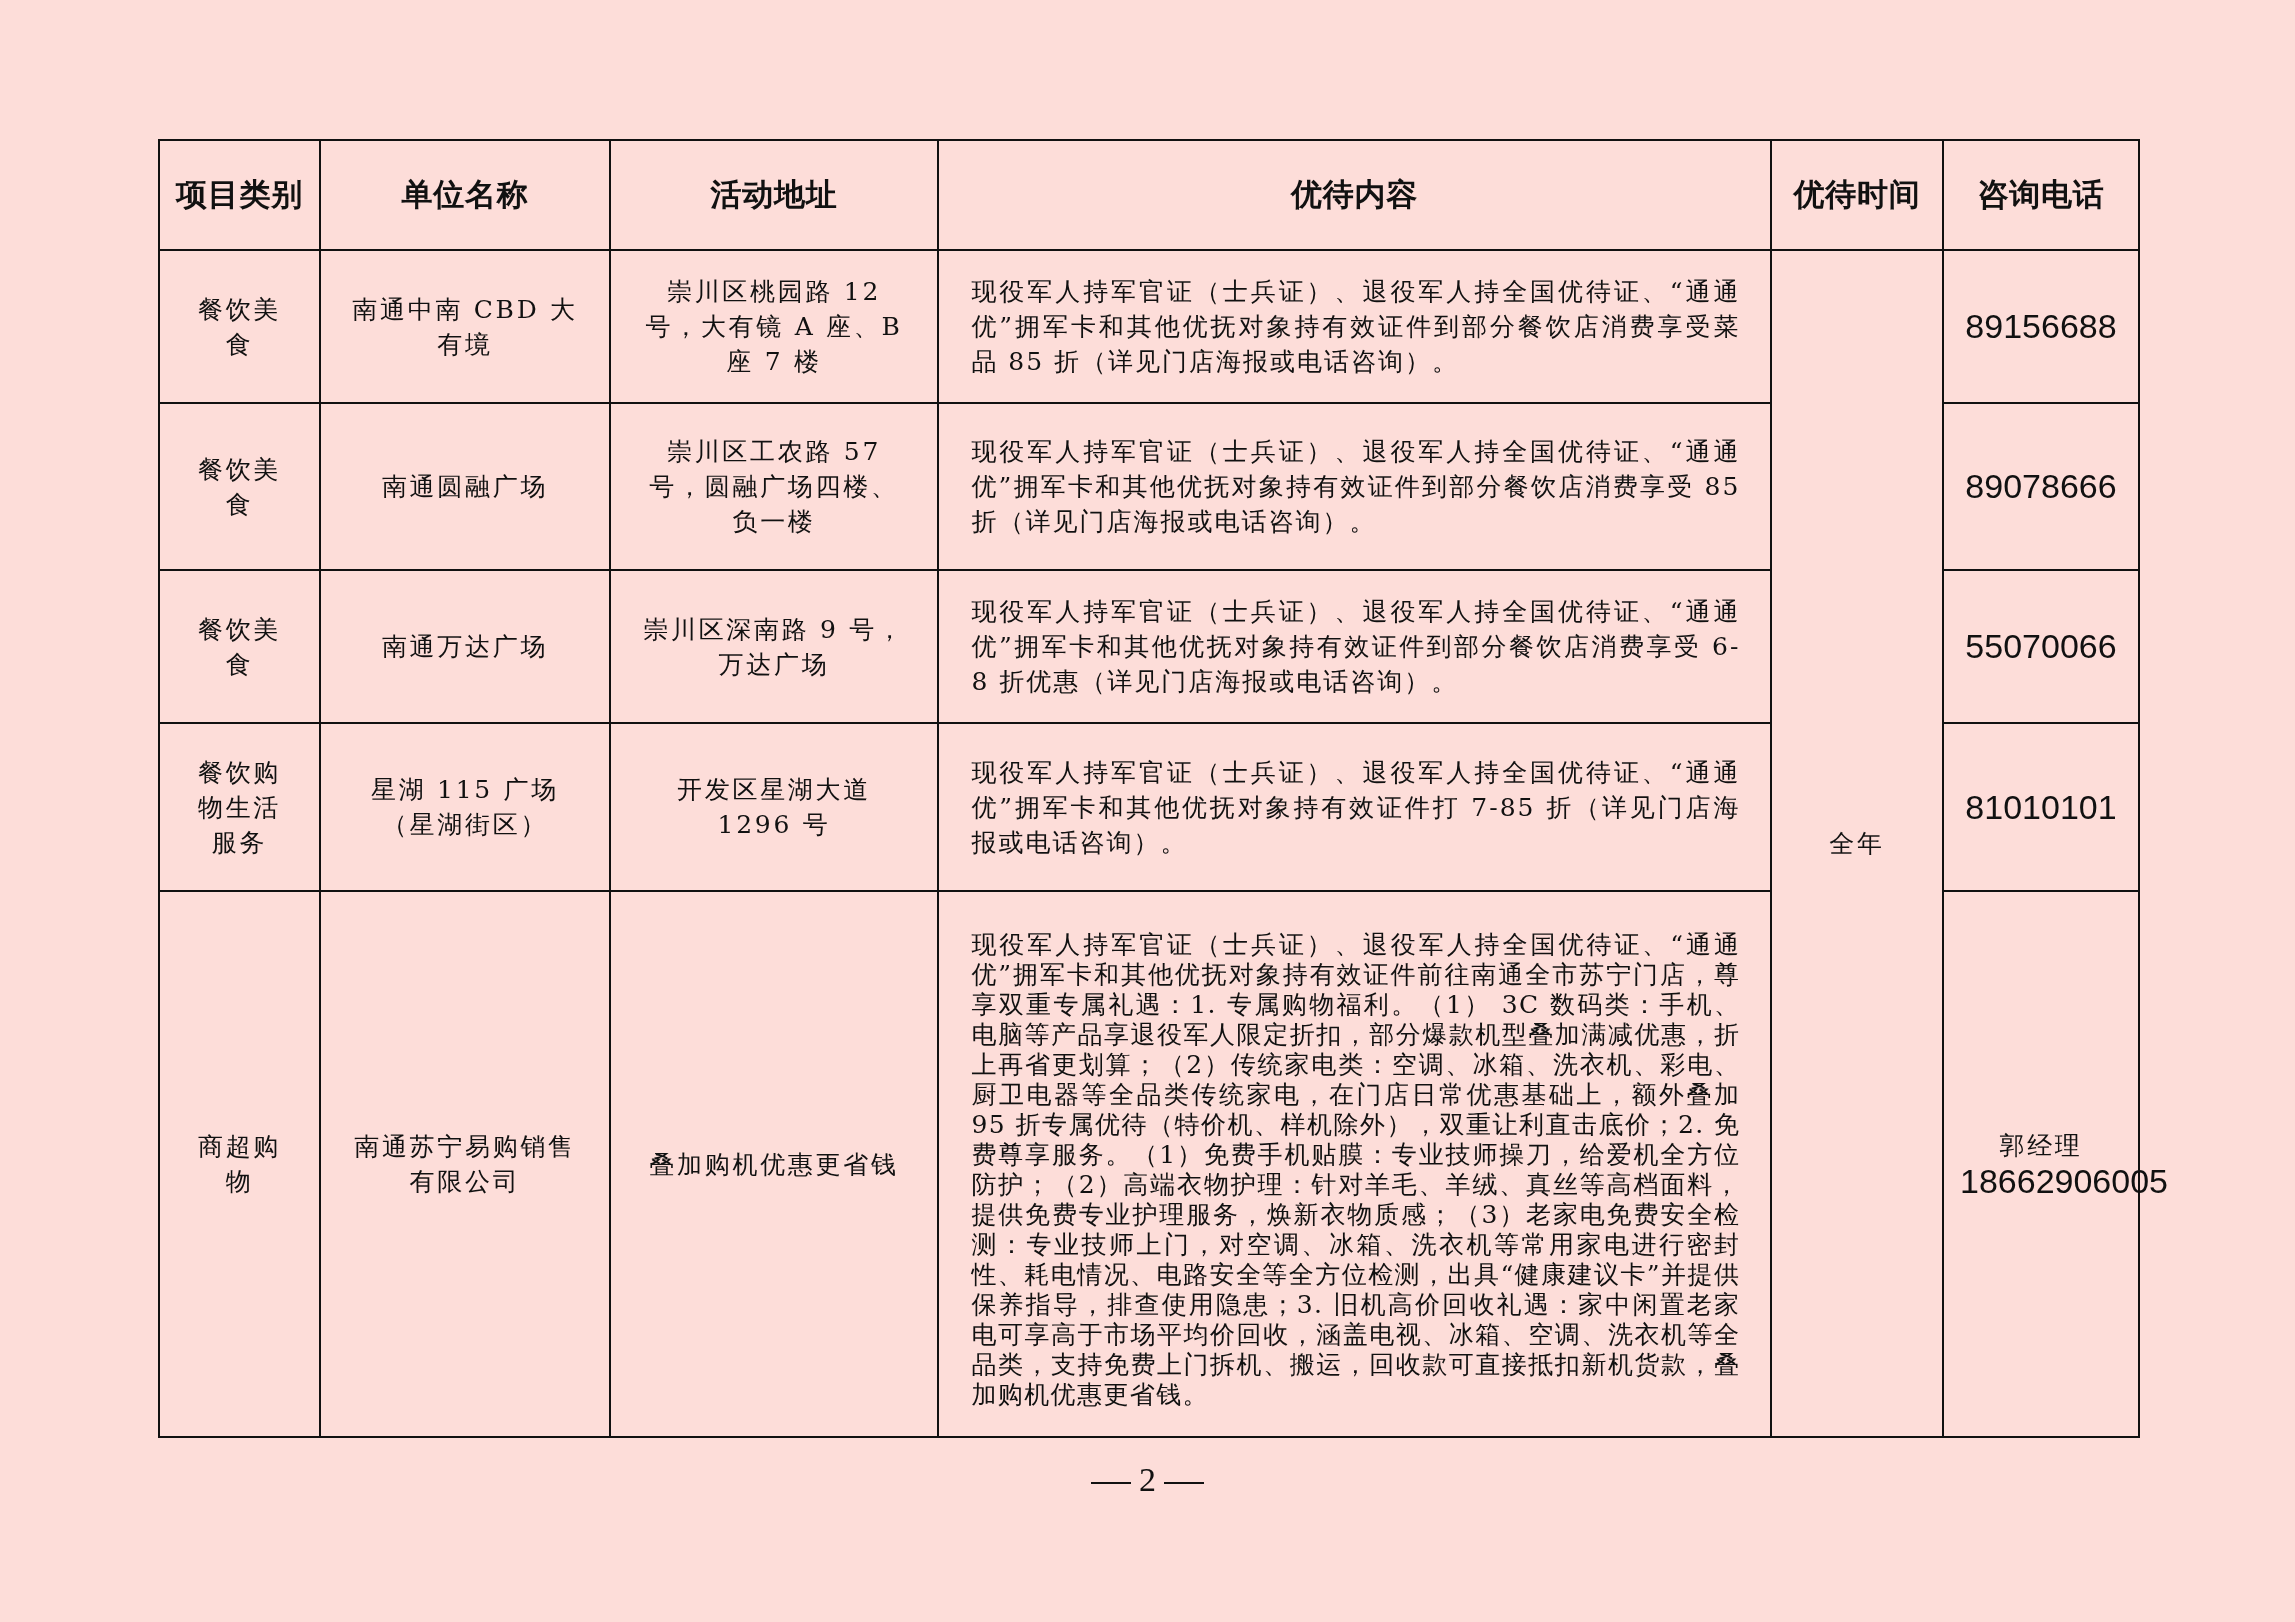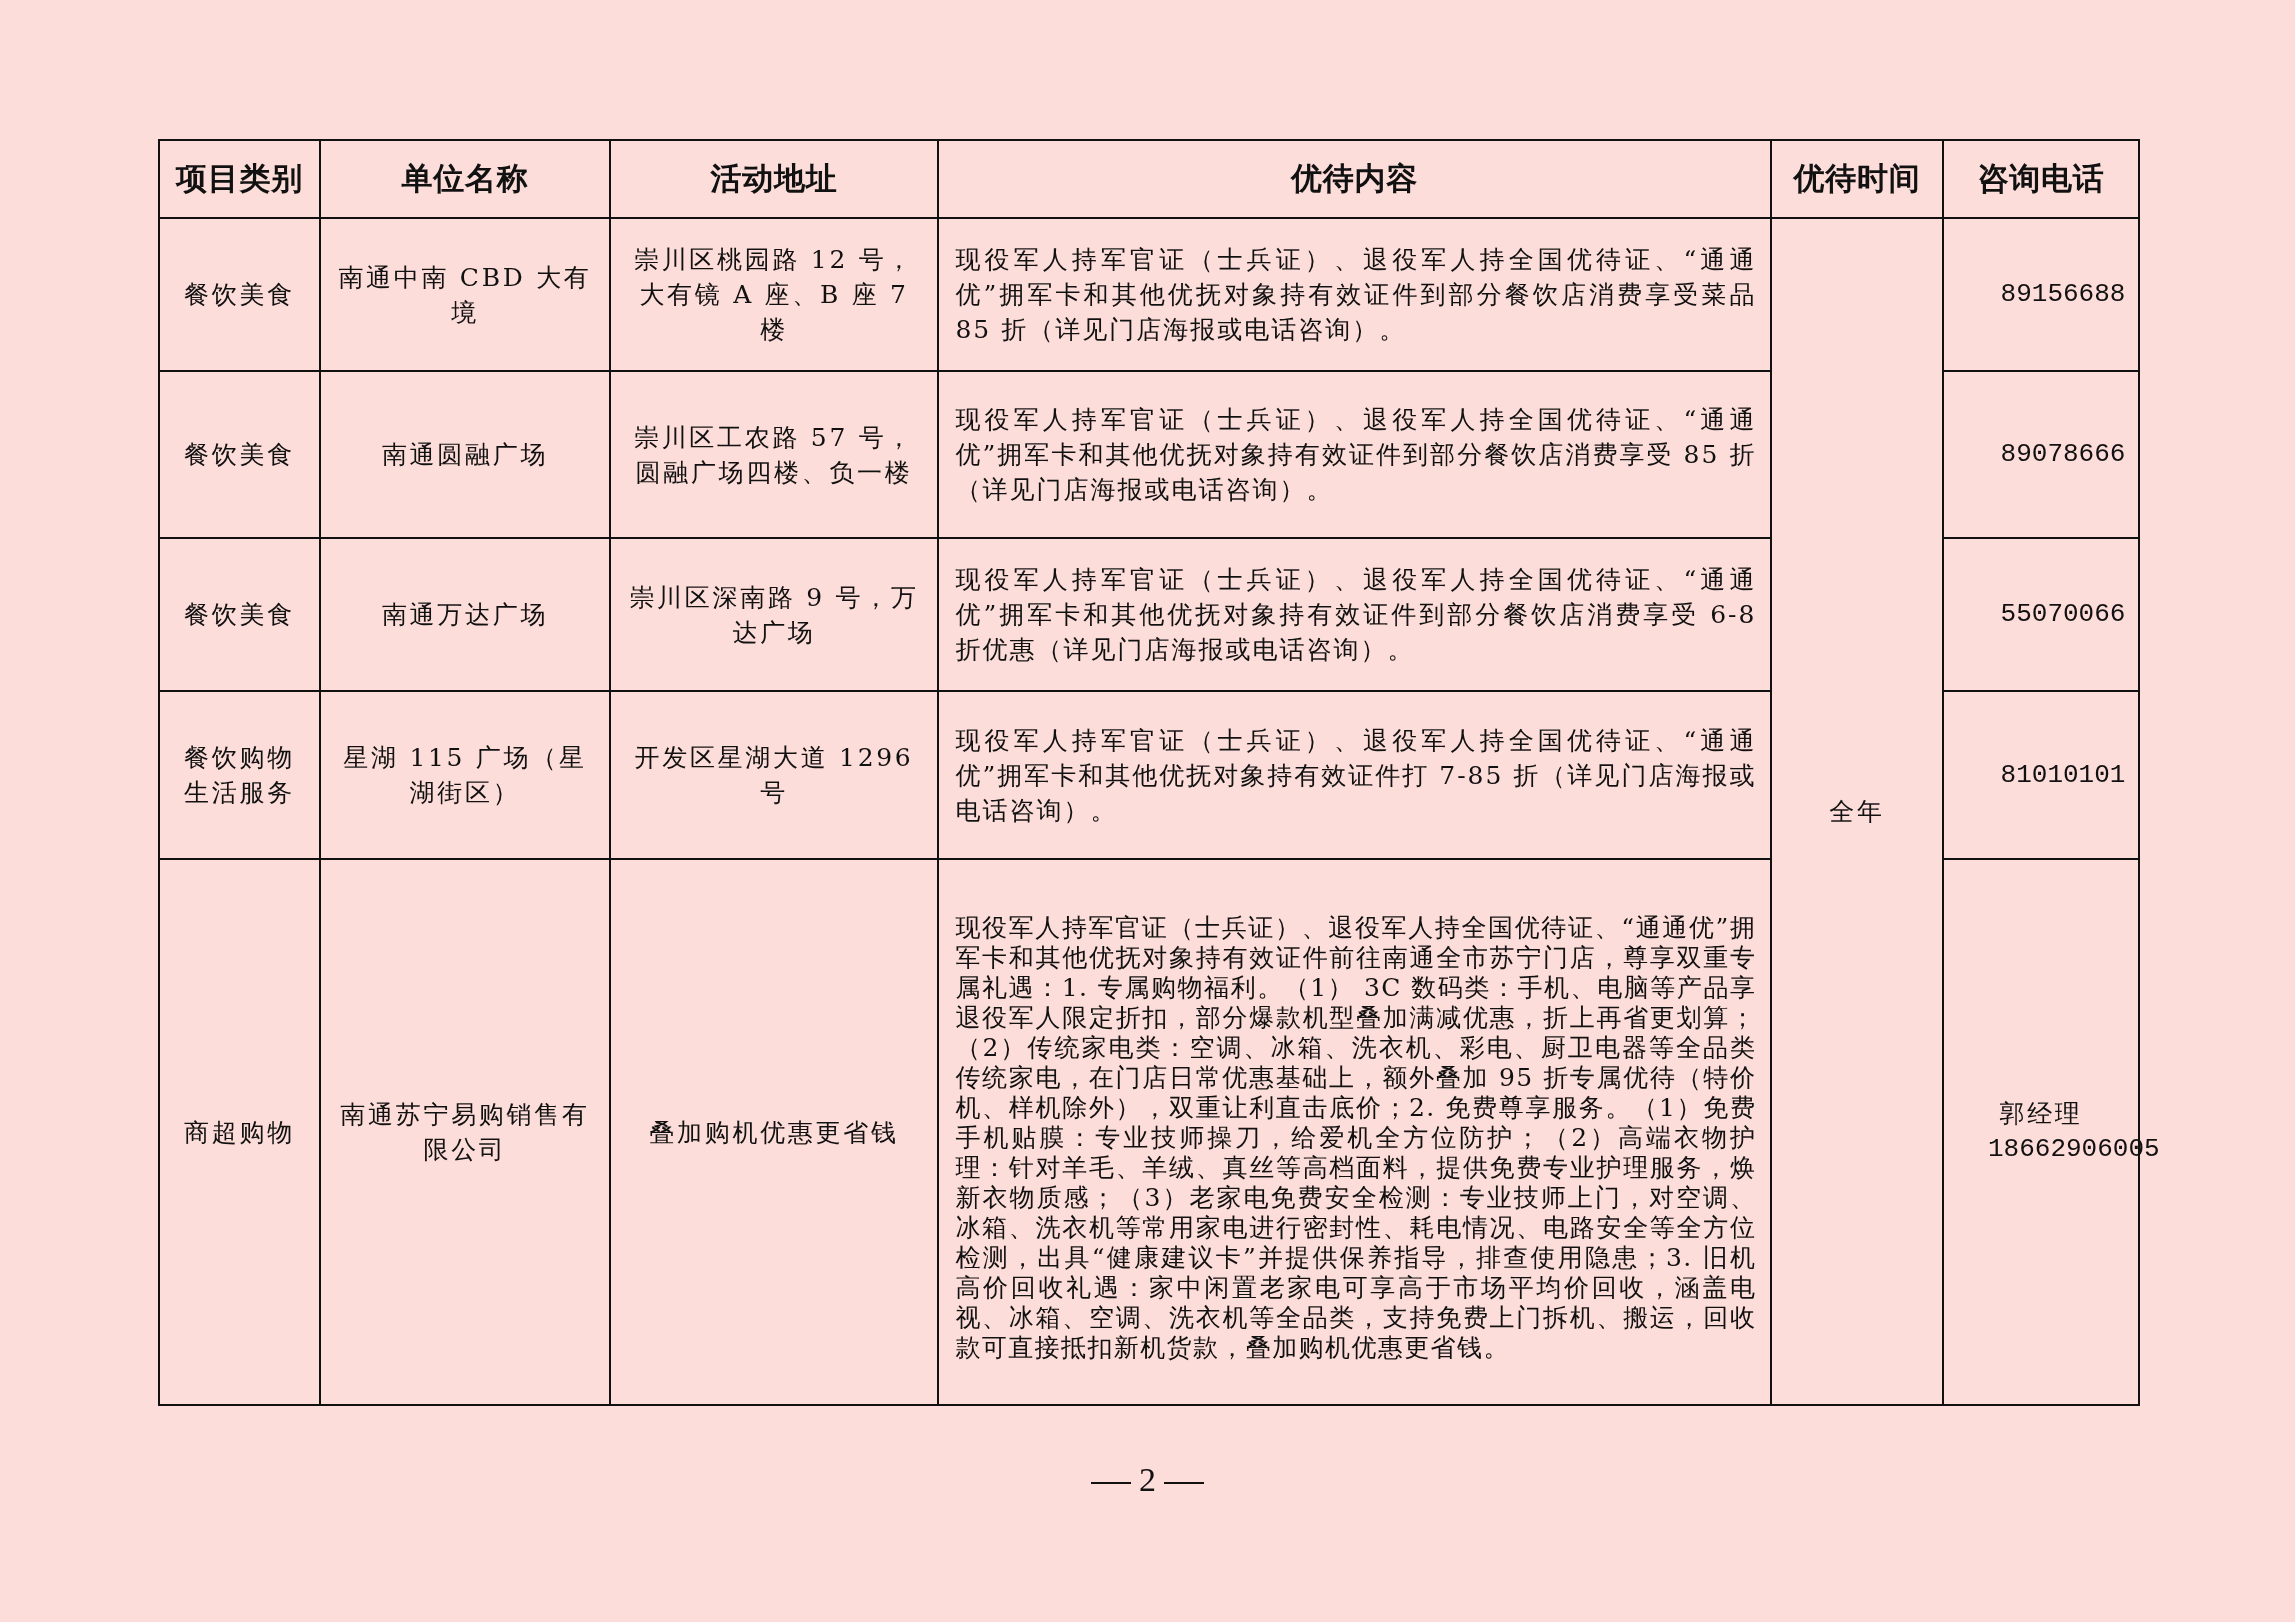--- a/index.html
+++ b/index.html
@@ -24,21 +24,21 @@
   table.benefits {
     position: absolute;
     left: 158px;
     top: 139px;
     width: 1980px;
     border-collapse: collapse;
     table-layout: fixed;
   }
   table.benefits td, table.benefits th {
     border: 2.7px solid #111;
-    padding: 0;
+    padding: 16px;
     vertical-align: middle;
     text-align: center;
   }
   table.benefits th {
     font-family: "DejaVu Sans", "Liberation Sans", sans-serif;
     font-weight: bold;
     font-size: 31px;
     height: 76px;
     letter-spacing: 0.7px;
   }
@@ -55,24 +55,23 @@
     line-height: 35px;
     letter-spacing: 2px;
     padding: 0 13.6px 0 16.4px;
   }
   .content-dense {
     line-height: 30px;
     letter-spacing: 1.4px;
     margin-top: 12px;
   }
   .phone {
-    font-family: Liberation Mono, monospace;
-    font-size: 26px;
+    font-family: Liberation Sans, sans-serif;
+    font-size: 34px;
     line-height: 37px;
-    margin-left: 44px;
   }
   tr.r1 { height: 153px; }
   tr.r2 { height: 167px; }
   tr.r3 { height: 153px; }
   tr.r4 { height: 168px; }
   tr.r5 { height: 546px; }
   .page-number {
     position: absolute;
     left: 0;
     width: 2295px;

